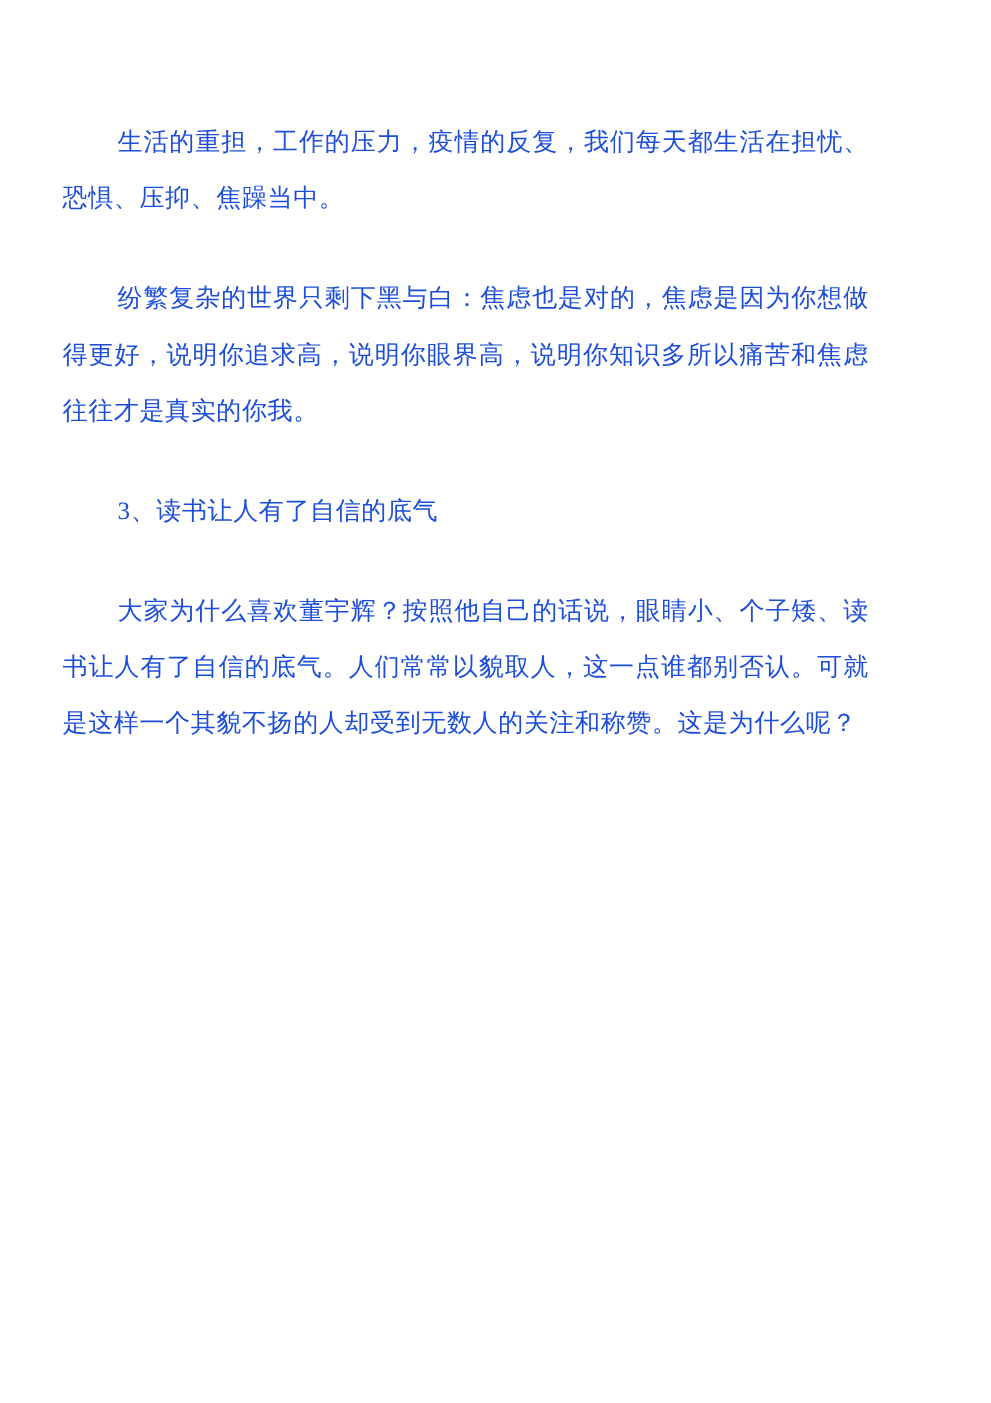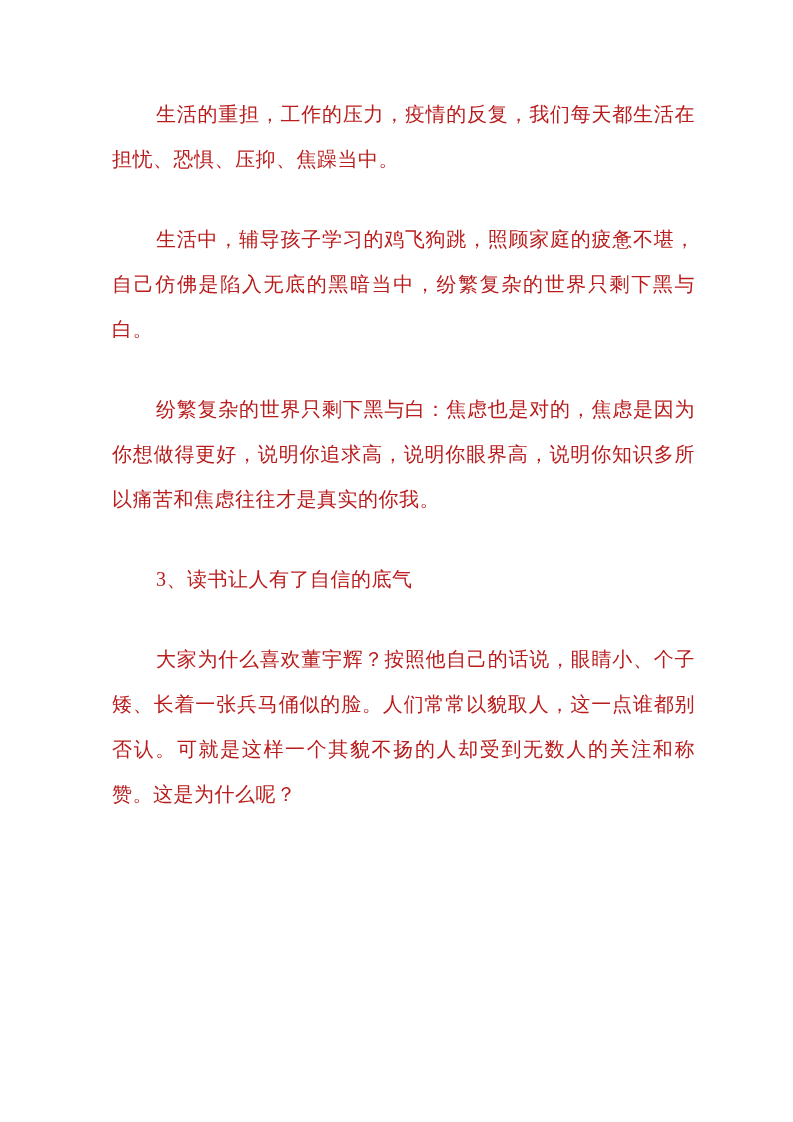--- a/index.html
+++ b/index.html
@@ -7,40 +7,39 @@
     padding: 0;
     background: #ffffff;
   }
   .page {
     position: relative;
     width: 793px;
     height: 1122px;
     margin: 0 auto;
     background: #ffffff;
     box-sizing: border-box;
-    padding: 92px 98px 0 112px;
+    padding: 92px 98px 0 50px;
     font-family: "Liberation Serif", "DejaVu Serif", serif;
-    color: #b91c1c;
+    color: #1d4ed8;
     overflow: hidden;
   }
   .para {
     margin: 0;
     font-size: 20px;
     line-height: 45px;
     letter-spacing: 0.5px;
     text-align: justify;
     text-indent: 2.2em;
     word-break: break-all;
   }
   .para + .para {
     margin-top: 35px;
   }
 </style>
 </head>
 <body>
 
 <div class="page">
   <p class="para">生活的重担，工作的压力，疫情的反复，我们每天都生活在担忧、恐惧、压抑、焦躁当中。</p>
-  <p class="para">生活中，辅导孩子学习的鸡飞狗跳，照顾家庭的疲惫不堪，自己仿佛是陷入无底的黑暗当中，纷繁复杂的世界只剩下黑与白。</p>
   <p class="para">纷繁复杂的世界只剩下黑与白：焦虑也是对的，焦虑是因为你想做得更好，说明你追求高，说明你眼界高，说明你知识多所以痛苦和焦虑往往才是真实的你我。</p>
   <p class="para">3、读书让人有了自信的底气</p>
-  <p class="para">大家为什么喜欢董宇辉？按照他自己的话说，眼睛小、个子矮、长着一张兵马俑似的脸。人们常常以貌取人，这一点谁都别否认。可就是这样一个其貌不扬的人却受到无数人的关注和称赞。这是为什么呢？</p>
+  <p class="para">大家为什么喜欢董宇辉？按照他自己的话说，眼睛小、个子矮、读书让人有了自信的底气。人们常常以貌取人，这一点谁都别否认。可就是这样一个其貌不扬的人却受到无数人的关注和称赞。这是为什么呢？</p>
 </div>
 
 </body></html>

